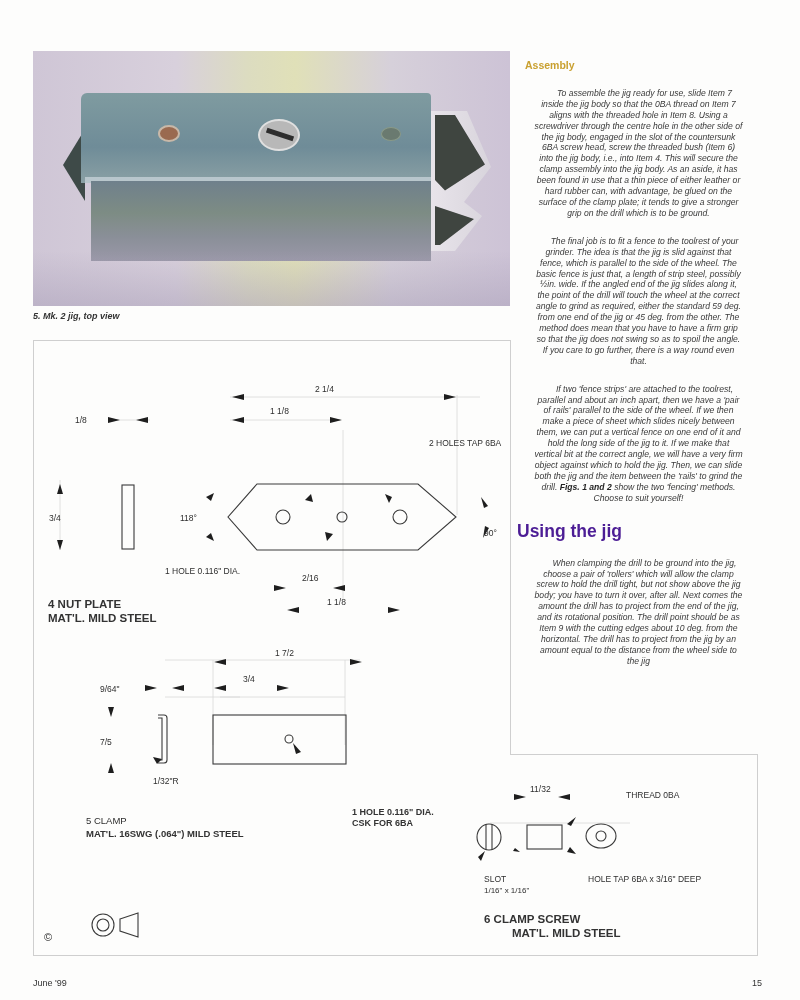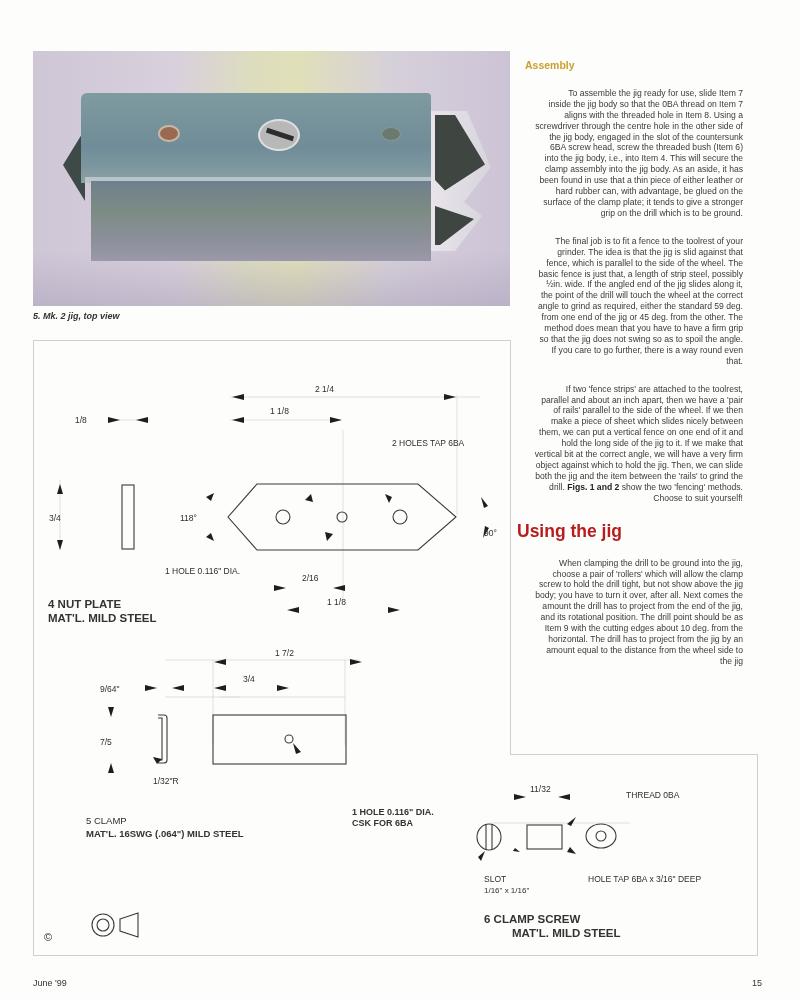--- a/index.html
+++ b/index.html
@@ -34,22 +34,22 @@
   .photo .screw-big::after { content:""; position:absolute; left:6px; top:11px; width:28px; height:5px;
                              background:#2d2d2d; transform:rotate(18deg); }
   .photo .screw-right { position:absolute; left:348px; top:76px; width:18px; height:12px; border-radius:50%;
                         background:#6a7a70; border:1px solid #8a9a88; }
 
   .caption { left:33px; top:311px; font-size:9px; font-style:italic; font-weight:bold; color:#333; }
 
   
   .col { left:517px; top:60px; width:243px; font-size:8.6px; line-height:10.9px; color:#3a3a3a; }
   .col h3 { margin:0 0 8px 8px; font-size:10.5px; color:#c9a030; font-weight:bold; }
-  .col p { margin:17px; text-indent:12px; text-align:right; }
-  .col h2 { margin:16px 0 9px 0; font-size:17.5px; color:#b91c1c; font-weight:bold; line-height:20px; }
+  .col p { margin:17px; text-indent:12px; text-align:center;font-style:italic; }
+  .col h2 { margin:16px 0 9px 0; font-size:17.5px; color:#4c1d95; font-weight:bold; line-height:20px; }
   .col .b { font-weight:bold; color:#222; }
 
   
   .dbox { left:33px; top:340px; width:477px; height:615px; border:1px solid #cfcfcf; border-bottom:none; border-right:none; }
   .dbox-r1 { left:510px; top:340px; width:1px; height:414px; background:#cfcfcf; }
   .dbox-r2 { left:510px; top:754px; width:247px; height:1px; background:#cfcfcf; }
   .dbox-r3 { left:757px; top:754px; width:1px; height:201px; background:#cfcfcf; }
   .dbox-b { left:33px; top:955px; width:725px; height:1px; background:#cfcfcf; }
 
   .dl { position:absolute; font-size:8.5px; color:#2e2e2e; white-space:nowrap; }
@@ -184,21 +184,21 @@
 <div class="arrowr" style="left:277px;top:685px"></div>
 <div class="arrowd" style="left:108px;top:707px"></div>
 <div class="arrowu" style="left:108px;top:763px"></div>
 
 <div class="arrowr" style="left:514px;top:794px"></div>
 <div class="arrowl" style="left:558px;top:794px"></div>
 
 <div class="dl" style="left:315px;top:384px">2 1/4</div>
 <div class="dl" style="left:270px;top:406px">1 1/8</div>
 <div class="dl" style="left:75px;top:415px">1/8</div>
-<div class="dl" style="left:392px;top:438px">2 HOLES TAP 6BA</div>
+<div class="dl" style="left:429px;top:438px">2 HOLES TAP 6BA</div>
 <div class="dl" style="left:49px;top:513px">3/4</div>
 <div class="dl" style="left:180px;top:513px">118°</div>
 <div class="dl" style="left:484px;top:528px">90°</div>
 <div class="dl" style="left:165px;top:566px">1 HOLE 0.116" DIA.</div>
 <div class="dl" style="left:302px;top:573px">2/16</div>
 <div class="dl" style="left:327px;top:597px">1 1/8</div>
 <div class="dl lg" style="left:48px;top:597px">4 NUT PLATE</div>
 <div class="dl lg" style="left:48px;top:611px">MAT'L. MILD STEEL</div>
 
 <div class="dl" style="left:275px;top:648px">1 7/2</div>

